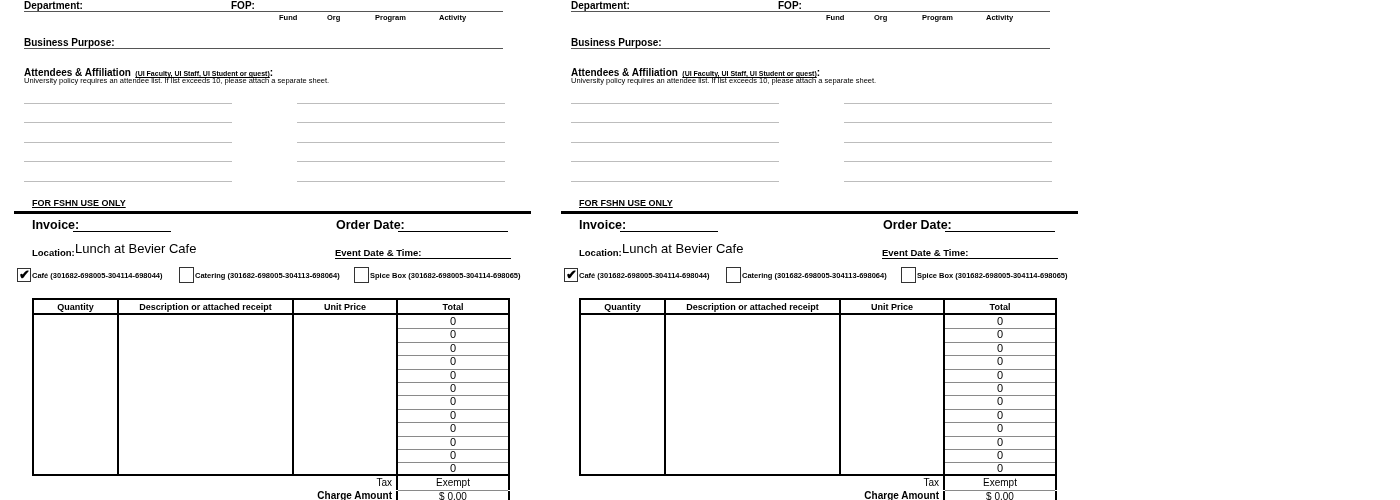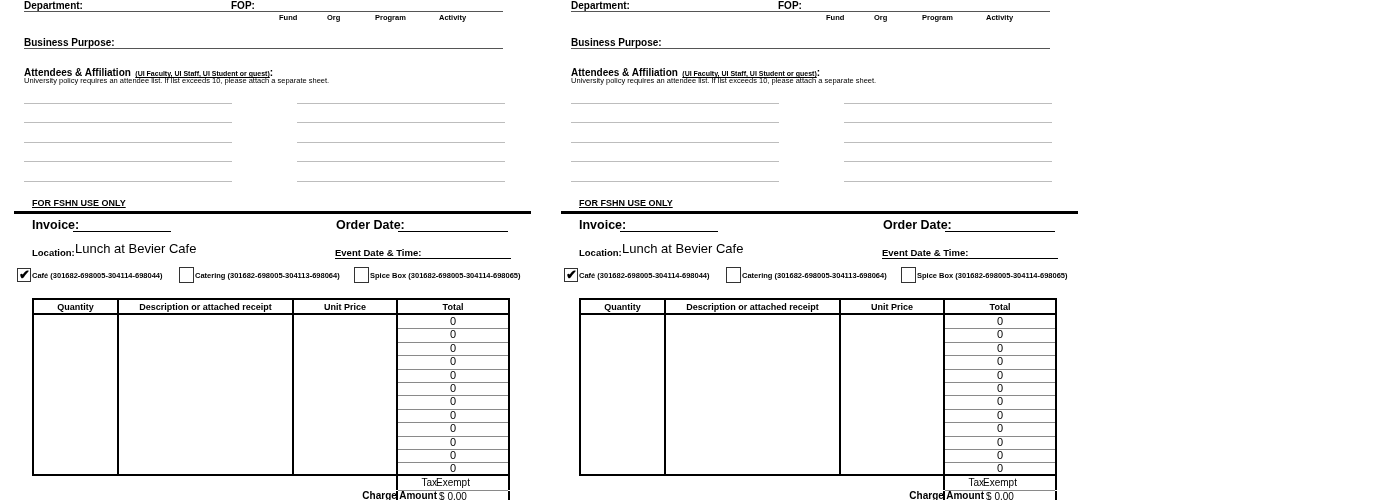--- a/index.html
+++ b/index.html
@@ -13,21 +13,20 @@
       position: relative;
       overflow: hidden;
       font-family: "Liberation Sans", sans-serif;
       color: #000;
     }
     .form {
       position: absolute;
       top: 0;
       width: 540px;
       height: 500px;
-      padding-left: 45px;
     }
     .form.left { left: 0; }
     .form.right { left: 547px; }
 
     .abs { position: absolute; }
     .bold { font-weight: bold; }
 
     
     .hdr-line {
       position: absolute;

